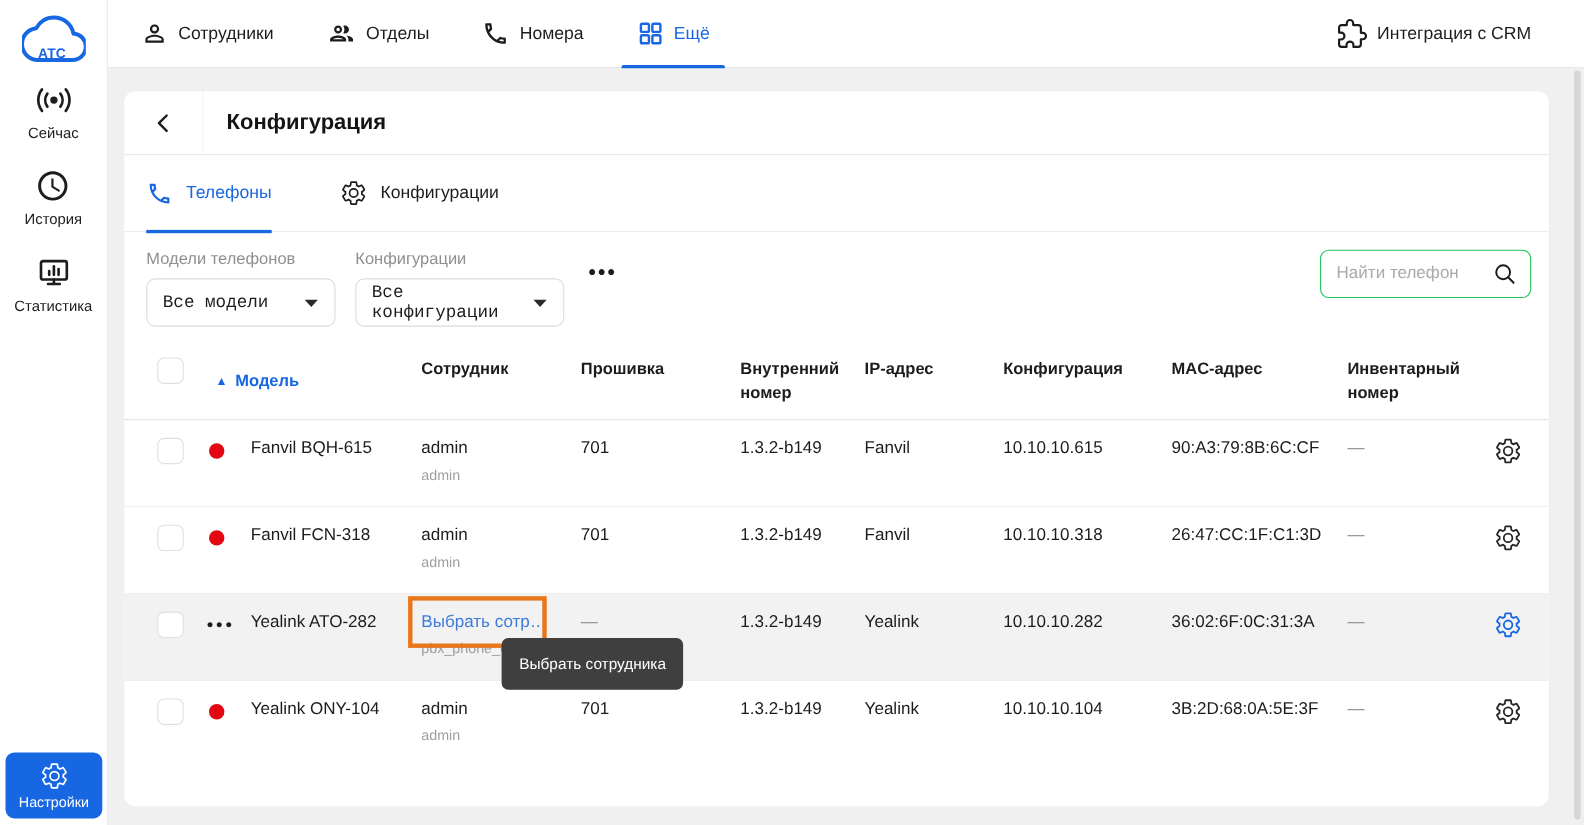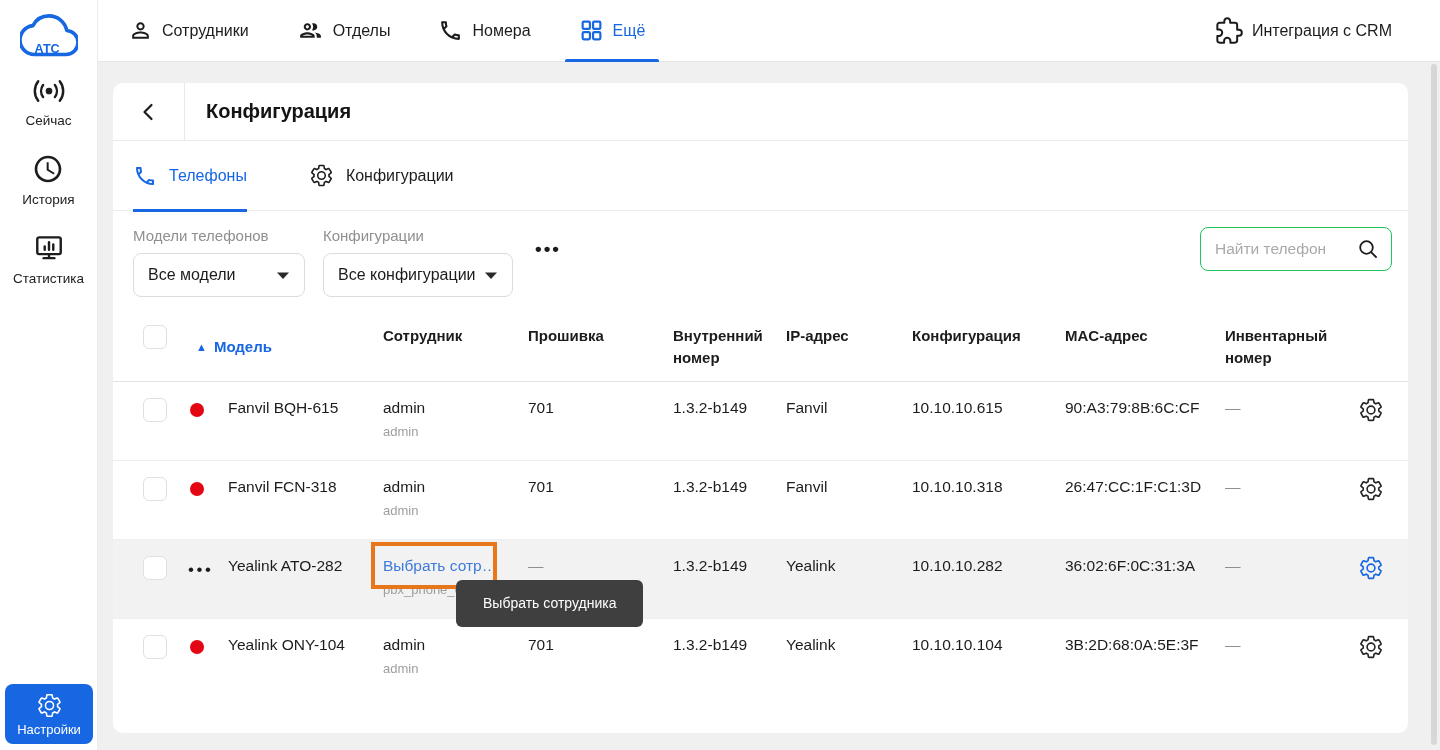--- a/index.html
+++ b/index.html
@@ -60,21 +60,21 @@
   .tab.active { color: #1766e2; }
   .tab.active::after { content: ""; position: absolute; left: 0; right: 0; bottom: -1px; height: 3px; background: #1766e2; }
 
   
   .filters { display: flex; align-items: flex-start; padding: 16px 16px 0 20px; }
   .filter-group { margin-right: 18px; }
   .filter-label { font-size: 15px; color: #8f8f8f; margin-bottom: 9px; }
   .select {
     height: 44px; border: 1px solid #dcdcdc; border-radius: 8px; background: #fff;
     display: flex; align-items: center; justify-content: space-between;
-    padding: 0 14px; font-size: 16px; color: #1c1c1c; cursor: pointer;
+    padding: 0 14px; font-size: 16px; color: #1c1c1c; cursor: pointer; font-family: Liberation Mono, monospace;
   }
   .select.w-models { width: 172px; }
   .select.w-configs { width: 190px; }
   .more-btn { height: 44px; display: flex; align-items: center; font-size: 19px; letter-spacing: 2px; color: #1c1c1c; cursor: pointer; padding: 0 4px; font-weight: 700; }
   .search-wrap { margin-left: auto; position: relative; }
   .search-input {
     width: 192px; height: 44px; border: 1px solid #22c55e; border-radius: 8px;
     padding: 0 42px 0 14px; font-size: 15.5px; color: #1c1c1c; outline: none;
     font-family: "Liberation Sans", "DejaVu Sans", sans-serif;
   }
@@ -113,21 +113,21 @@
   .emp-link { color: #3d7ad9; text-decoration: none; cursor: pointer; }
 
   
   .annot-box {
     position: absolute; left: -12px; top: 2px; width: 126px; height: 47px;
     border: 4px solid #e8761b; pointer-events: none; z-index: 15;
   }
   .tooltip {
     position: absolute; left: 73px; top: 40px; z-index: 20;
     background: #3f3f3f; color: #fff; font-size: 14px; line-height: 19px;
-    padding: 14px 27px; border-radius: 6px; white-space: nowrap;
+    padding: 14px 16px; border-radius: 6px; white-space: nowrap;
   }
 
   
   .scrollbar-thumb { position: absolute; right: 3px; top: 64px; bottom: 5px; width: 6px; border-radius: 3px; background: #d7d7d7; z-index: 8; }
 </style>
 </head>
 <body>
 
 <aside class="sidebar">
   <div class="logo">

